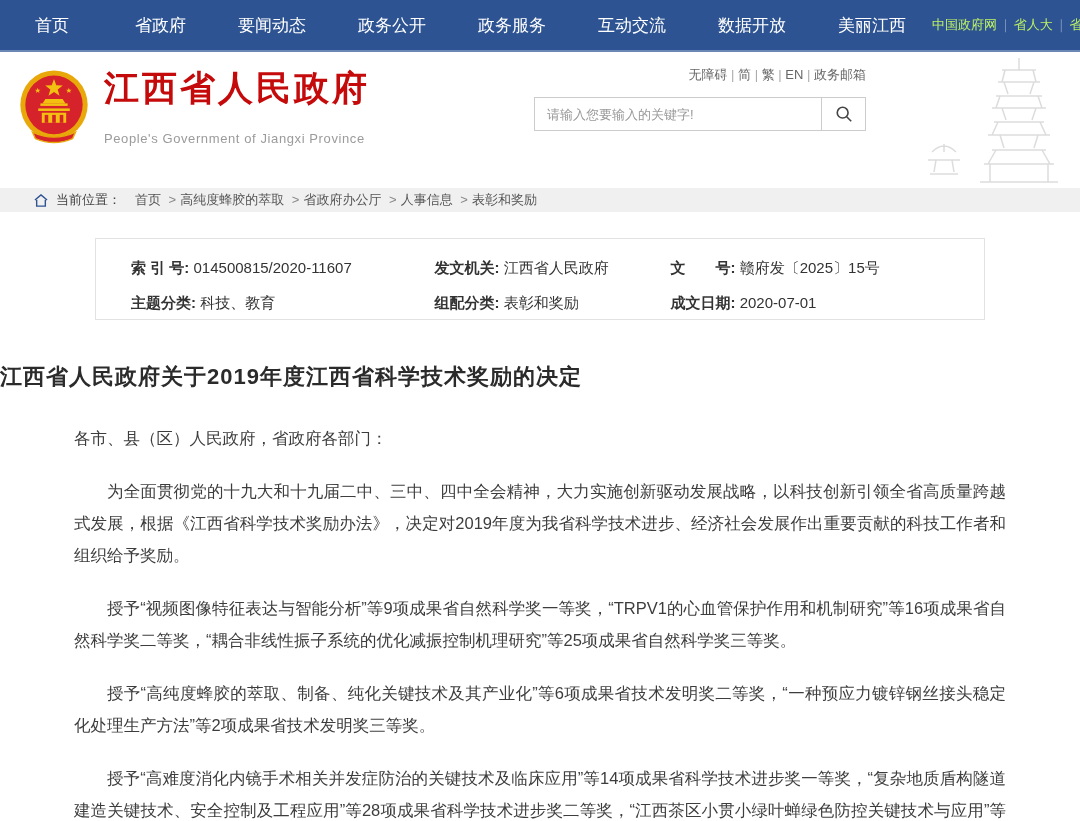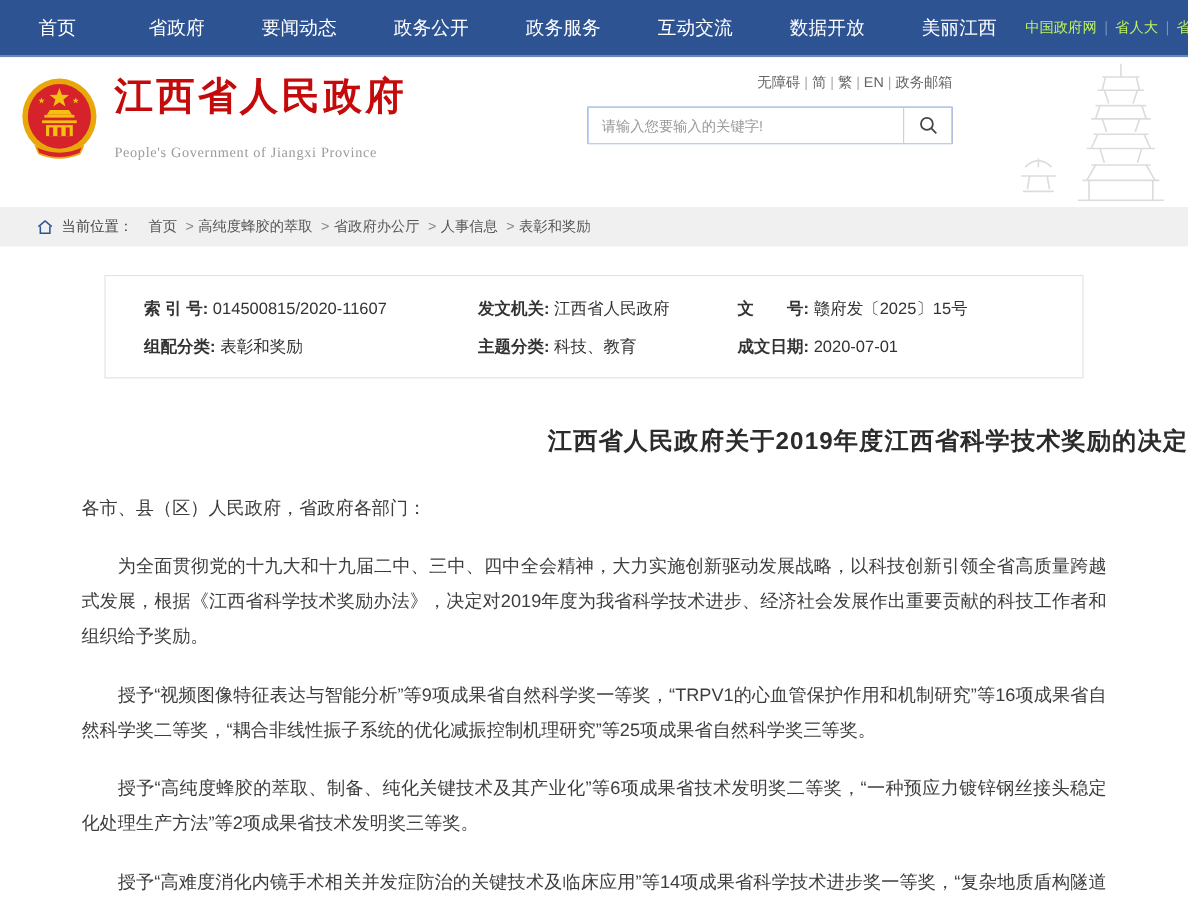--- a/index.html
+++ b/index.html
@@ -14,51 +14,51 @@
   .topnav-item:first-child { padding-left:35px; padding-right:40px; }
   .topnav-right { display:flex; align-items:center; }
   .topnav-right .tr-link { color:#bef264; font-size:13px; cursor:pointer; white-space:nowrap; }
   .topnav-right .tr-link:not(:last-child)::after { content:"｜"; color:#8ba0c4; margin:0 2px; }
 
   
   .header { position:relative; height:136px; background:#fff; overflow:hidden; }
   .logo-wrap { position:absolute; left:18px; top:16px; display:flex; align-items:center; }
   .emblem { width:72px; height:76px; margin-right:14px; }
   .site-title { color:#c40a0a; font-size:35px; font-weight:bold; letter-spacing:3px; line-height:40px; }
-  .site-subtitle { color:#9b9b9b; font-size:13px; letter-spacing:0.6px; margin-top:23px;font-family:Liberation Serif, serif; }
+  .site-subtitle { color:#9b9b9b; font-size:13px; letter-spacing:0.6px; margin-top:23px; }
   .header-right { position:absolute; right:214px; top:14px; width:332px; }
   .utility { text-align:right; font-size:13px; color:#666; }
   .utility span.u-link { cursor:pointer; }
   .utility span.u-link:not(:last-child)::after { content:" | "; color:#aaa; }
-  .searchbar { margin-top:13px; display:flex; border:1px solid #ccc; background:#3b82f6; height:34px; }
+  .searchbar { margin-top:13px; display:flex; border:1px solid #ccc; background:#a16207; height:34px; }
   .search-input { flex:1; border:none; outline:none; padding:0 12px; font-size:13px; color:#333;
     font-family:"Liberation Sans","DejaVu Sans",sans-serif; }
   .search-input::placeholder { color:#999; }
   .search-btn { width:44px; border-left:1px solid #ccc; background:#fff; display:flex;
     align-items:center; justify-content:center; cursor:pointer; }
   .pagoda { position:absolute; right:6px; top:4px; opacity:0.9; }
 
   
-  .crumbbar { height:36px; background:#f0f0f0; display:flex; align-items:center;
+  .crumbbar { height:24px; background:#f0f0f0; display:flex; align-items:center;
     padding-left:34px; font-size:13px; color:#555; }
   .crumb-home { margin-right:8px; display:flex; align-items:center; }
   .crumb-label { margin-right:14px; color:#444; }
   .crumb-item { color:#555; cursor:pointer; }
   .crumb-item:not(:last-child)::after { content:" > "; color:#888; margin:0 4px; cursor:default; }
 
   
   .docinfo { width:890px; margin:26px auto 0; border:1px solid #e2e2e2;
-    padding:20px 10px 18px 35px; display:grid;
+    padding:20px 10px 6px 35px; display:grid;
     grid-template-columns:36% 28% 36%; row-gap:16px; font-size:15px; color:#333; }
   .docinfo .cell { white-space:nowrap; }
   .docinfo .lbl { font-weight:bold; color:#333; }
   .docinfo .val { color:#333; }
 
   
-  .article-title { margin-top:42px; text-align:right; font-size:22px; font-weight:bold;
+  .article-title { margin-top:42px; text-align:left; font-size:22px; font-weight:bold;
     color:#2b2b2b; letter-spacing:1px; }
   .article-body { width:932px; margin:30px auto 0; font-size:16.5px; line-height:32px;
     color:#3d3d3d; text-align:justify; }
   .article-body p { margin-top:21px; text-indent:2em; }
   .article-body p.salutation { text-indent:0; margin-top:4px; }
 </style>
 </head>
 <body>
 
 <div class="topnav">
@@ -155,26 +155,26 @@
   </div>
   <div class="cell">
     <span class="lbl">发文机关:</span>
     <span class="val">江西省人民政府</span>
   </div>
   <div class="cell">
     <span class="lbl">文　　号:</span>
     <span class="val">赣府发〔2025〕15号</span>
   </div>
   <div class="cell">
+    <span class="lbl">主题分类:</span>
+    <span class="val">科技、教育</span>
+  </div>
+  <div class="cell">
     <span class="lbl">组配分类:</span>
     <span class="val">表彰和奖励</span>
-  </div>
-  <div class="cell">
-    <span class="lbl">主题分类:</span>
-    <span class="val">科技、教育</span>
   </div>
   <div class="cell">
     <span class="lbl">成文日期:</span>
     <span class="val">2020-07-01</span>
   </div>
 </div>
 
 <h1 class="article-title">江西省人民政府关于2019年度江西省科学技术奖励的决定</h1>
 
 <div class="article-body">

